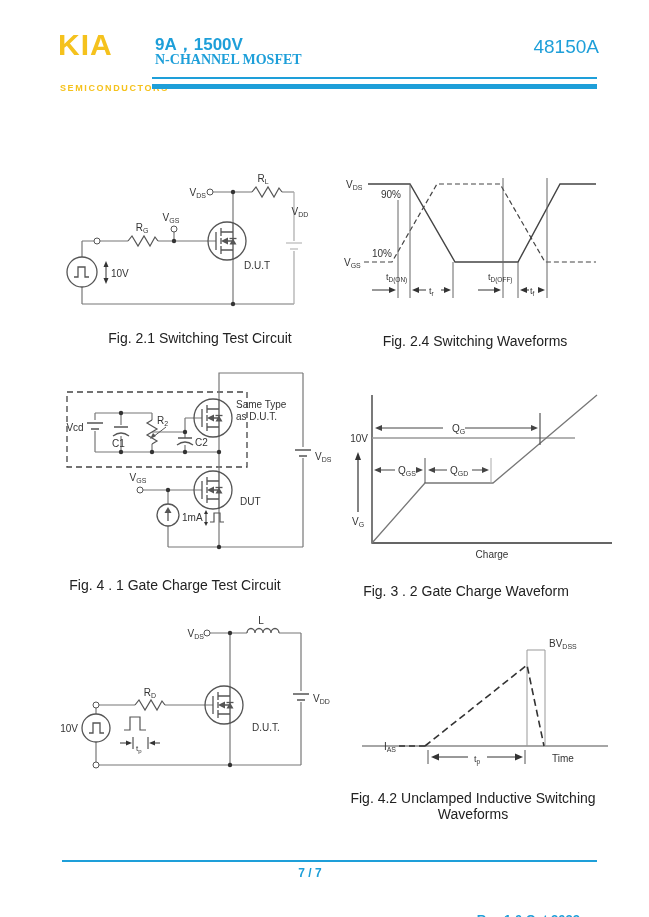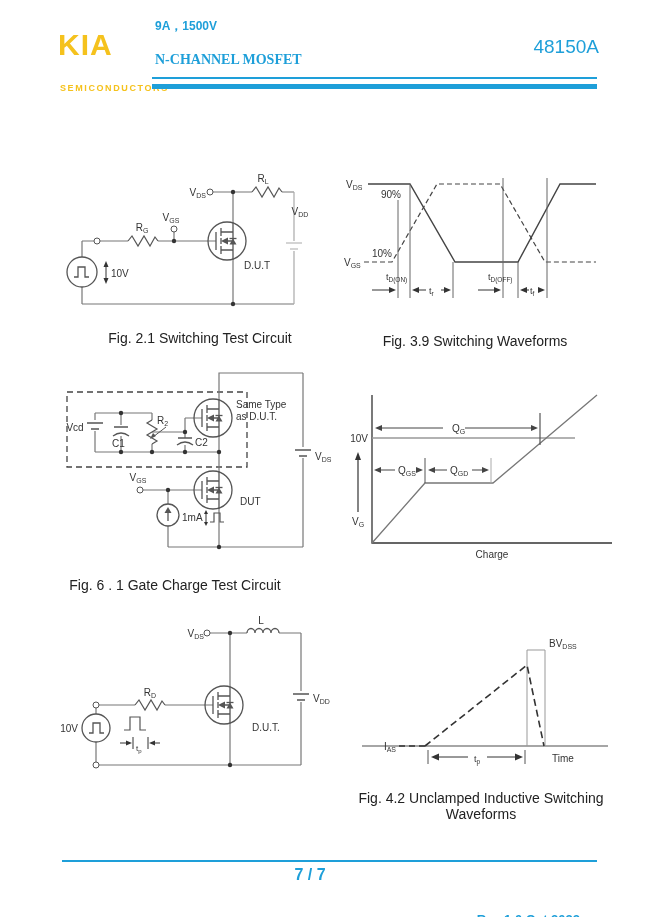--- a/index.html
+++ b/index.html
@@ -6,35 +6,35 @@
     --accent:#1E9FD9;
     --logo:#F5C21D;
   }
   *{margin:0;padding:0;box-sizing:border-box;}
   body{background:#fff;font-family:"Liberation Sans",sans-serif;}
   .page{position:relative;width:649px;height:917px;background:#ffffff;overflow:hidden;}
 
   
   .logo{position:absolute;left:58px;top:28px;font-size:30px;font-weight:bold;color:var(--logo);letter-spacing:1px;font-family:"Liberation Sans",sans-serif;text-align:right;}
   .logo-sub{position:absolute;left:60px;top:83px;font-size:9px;font-weight:bold;color:var(--logo);letter-spacing:1.6px;}
-  .spec1{position:absolute;left:155px;top:18px;font-size:12px;font-weight:bold;color:var(--accent);}
+  .spec1{position:absolute;left:155px;top:33px;font-size:17px;font-weight:bold;color:var(--accent);}
   .spec2{position:absolute;left:155px;top:52px;font-size:14px;font-weight:bold;color:var(--accent);font-family:Liberation Serif, serif;}
   .part{position:absolute;right:50px;top:36px;font-size:19px;color:var(--accent);}
   .rule-thin{position:absolute;left:152px;top:77px;width:445px;height:2px;background:var(--accent);}
   .rule-thick{position:absolute;left:152px;top:84px;width:445px;height:5px;background:var(--accent);}
 
   
   .fig{position:absolute;}
   svg text{font-family:"Liberation Sans",sans-serif;font-size:10px;fill:#333;}
   svg .sub{font-size:7px;}
   .caption{position:absolute;font-size:14px;color:#222;text-align:center;}
 
   
   .foot-rule{position:absolute;left:62px;top:860px;width:535px;height:2px;background:var(--accent);}
-  .foot-page{position:absolute;left:0;top:866px;width:620px;text-align:center;font-size:16px;font-weight:bold;color:var(--accent);}
+  .foot-page{position:absolute;left:0;top:866px;width:620px;text-align:center;font-size:12px;font-weight:bold;color:var(--accent);}
   .foot-rev{position:absolute;right:69px;top:912px;font-size:13px;font-weight:bold;color:var(--accent);}
 </style>
 </head>
 <body>
 
 <div class="page">
 
   <div class="logo">KIA</div>
   <div class="logo-sub">SEMICONDUCTORS</div>
   <div class="spec1">9A，1500V</div>
@@ -116,21 +116,21 @@
     </g>
     <text x="346" y="188"><tspan>V</tspan><tspan class="sub" dy="2">DS</tspan></text>
     <text x="381" y="198">90%</text>
     <text x="344" y="266"><tspan>V</tspan><tspan class="sub" dy="2">GS</tspan></text>
     <text x="372" y="257">10%</text>
     <text x="386" y="280" style="font-size:9px"><tspan>t</tspan><tspan class="sub" dy="2" style="font-size:6.5px">D(ON)</tspan></text>
     <text x="429" y="294" style="font-size:9px"><tspan>t</tspan><tspan class="sub" dy="2" style="font-size:6.5px">r</tspan></text>
     <text x="488" y="280" style="font-size:9px"><tspan>t</tspan><tspan class="sub" dy="2" style="font-size:6.5px">D(OFF)</tspan></text>
     <text x="530" y="294" style="font-size:9px"><tspan>t</tspan><tspan class="sub" dy="2" style="font-size:6.5px">f</tspan></text>
   </svg>
-  <div class="caption" style="left:340px;top:333px;width:270px">Fig. 3.9 Switching Waveforms</div>
+  <div class="caption" style="left:340px;top:333px;width:270px">Fig. 2.4 Switching Waveforms</div>
 
   <svg class="fig" style="left:55px;top:368px" width="300" height="190" viewBox="55 368 300 190">
     <rect x="67" y="392" width="180" height="75" stroke="#444" stroke-width="1.3" stroke-dasharray="6,4" fill="none"></rect>
     <g stroke="#777" stroke-width="1.2" fill="none">
       <path d="M219,399 V373 H303 M303,373 V447 M303,458 V547 M168,547 H303"></path>
       <path d="M219,437 V452 M219,452 V471 M219,509 V547"></path>
       <path d="M95,413 H152 M95,413 V420 M95,431 V452 M95,452 H219"></path>
       <path d="M121,413 V425 M121,436 V452"></path>
       <path d="M152,413 V420 M152,444 V452"></path>
       <path d="M152,432 H185 M185,432 V418 M185,418 H202 M185,432 V438 M185,445 V452"></path>
@@ -179,21 +179,21 @@
     <text x="112" y="447">C1</text>
     <text x="157" y="424"><tspan>R</tspan><tspan class="sub" dy="2">2</tspan></text>
     <text x="195" y="446">C2</text>
     <text x="236" y="408">Same Type</text>
     <text x="236" y="420">as D.U.T.</text>
     <text x="138" y="481" text-anchor="middle"><tspan>V</tspan><tspan class="sub" dy="2">GS</tspan></text>
     <text x="240" y="505">DUT</text>
     <text x="182" y="521">1mA</text>
     <text x="315" y="460"><tspan>V</tspan><tspan class="sub" dy="2">DS</tspan></text>
   </svg>
-  <div class="caption" style="left:30px;top:577px;width:290px">Fig. 6 . 1 Gate Charge Test Circuit</div>
+  <div class="caption" style="left:30px;top:577px;width:290px">Fig. 4 . 1 Gate Charge Test Circuit</div>
 
   <svg class="fig" style="left:340px;top:385px" width="285" height="182" viewBox="340 385 285 182">
     <path d="M372,395 V543 H612" stroke="#333" stroke-width="1.3" fill="none"></path>
     <path d="M372,438 H575" stroke="#999" stroke-width="1.6" fill="none"></path>
     <path d="M372,543 L425,483 H493 L597,395" stroke="#777" stroke-width="1.3" fill="none"></path>
     <path d="M425,458 V483" stroke="#555" stroke-width="1"></path>
     <path d="M491,458 V483" stroke="#aaa" stroke-width="1"></path>
     <path d="M540,413 V445" stroke="#555" stroke-width="1.2"></path>
     <g>
       <polygon points="375,428 382,425 382,431" fill="#444"></polygon>
@@ -217,20 +217,21 @@
       <path d="M358,512 V457" stroke="#333" stroke-width="1.2"></path>
       <polygon points="358,452 355,460 361,460" fill="#333"></polygon>
     </g>
     <text x="368" y="442" text-anchor="end">10V</text>
     <text x="452" y="432"><tspan>Q</tspan><tspan class="sub" dy="2">G</tspan></text>
     <text x="398" y="474"><tspan>Q</tspan><tspan class="sub" dy="2">GS</tspan></text>
     <text x="450" y="474"><tspan>Q</tspan><tspan class="sub" dy="2">GD</tspan></text>
     <text x="352" y="525"><tspan>V</tspan><tspan class="sub" dy="2">G</tspan></text>
     <text x="492" y="558" text-anchor="middle">Charge</text>
   </svg>
+  <div class="caption" style="left:330px;top:583px;width:272px">Fig. 3 . 2 Gate Charge Waveform</div>
 
   <svg class="fig" style="left:55px;top:612px" width="300" height="163" viewBox="55 612 300 163">
     <g stroke="#777" stroke-width="1.2" fill="none">
       <path d="M210,633 H247 M279,633 H301 M301,633 V691 M301,702 V765 M99,765 H301"></path>
       <path d="M99,705 H135 M165,705 H213"></path>
       <path d="M96,708 V714 M96,742 V762"></path>
       <path d="M230,686 V633 M230,724 V765"></path>
     </g>
     <path d="M247,633 a4,4.5 0 0 1 8,0 a4,4.5 0 0 1 8,0 a4,4.5 0 0 1 8,0 a4,4.5 0 0 1 8,0" stroke="#555" stroke-width="1.3" fill="none"></path>
     <polyline points="135,705 139,700 145,710 151,700 157,710 162,701 165,705" stroke="#555" stroke-width="1.2" fill="none"></polyline>
@@ -274,19 +275,19 @@
       <polygon points="431,757 439,753.5 439,760.5" fill="#333"></polygon>
         <path d="M439,757 H468" stroke="#333" stroke-width="1"></path>
       <path d="M487,757 H517" stroke="#333" stroke-width="1"></path>
         <polygon points="523,757 515,753.5 515,760.5" fill="#333"></polygon>
     </g>
     <text x="549" y="647"><tspan>BV</tspan><tspan class="sub" dy="2">DSS</tspan></text>
     <text x="396" y="750" text-anchor="end"><tspan>I</tspan><tspan class="sub" dy="2">AS</tspan></text>
     <text x="474" y="762" style="font-size:9px"><tspan>t</tspan><tspan class="sub" dy="2" style="font-size:6.5px">p</tspan></text>
     <text x="552" y="762">Time</text>
   </svg>
-  <div class="caption" style="left:346px;top:790px;width:270px">Fig. 4.2 Unclamped Inductive Switching Waveforms</div>
+  <div class="caption" style="left:338px;top:790px;width:270px">Fig. 4.2 Unclamped Inductive Switching Waveforms</div>
 
   <div class="foot-rule"></div>
   <div class="foot-page">7 / 7</div>
   <div class="foot-rev">Rev 1.0 Oct  2022</div>
 
 </div>
 
 </body></html>

